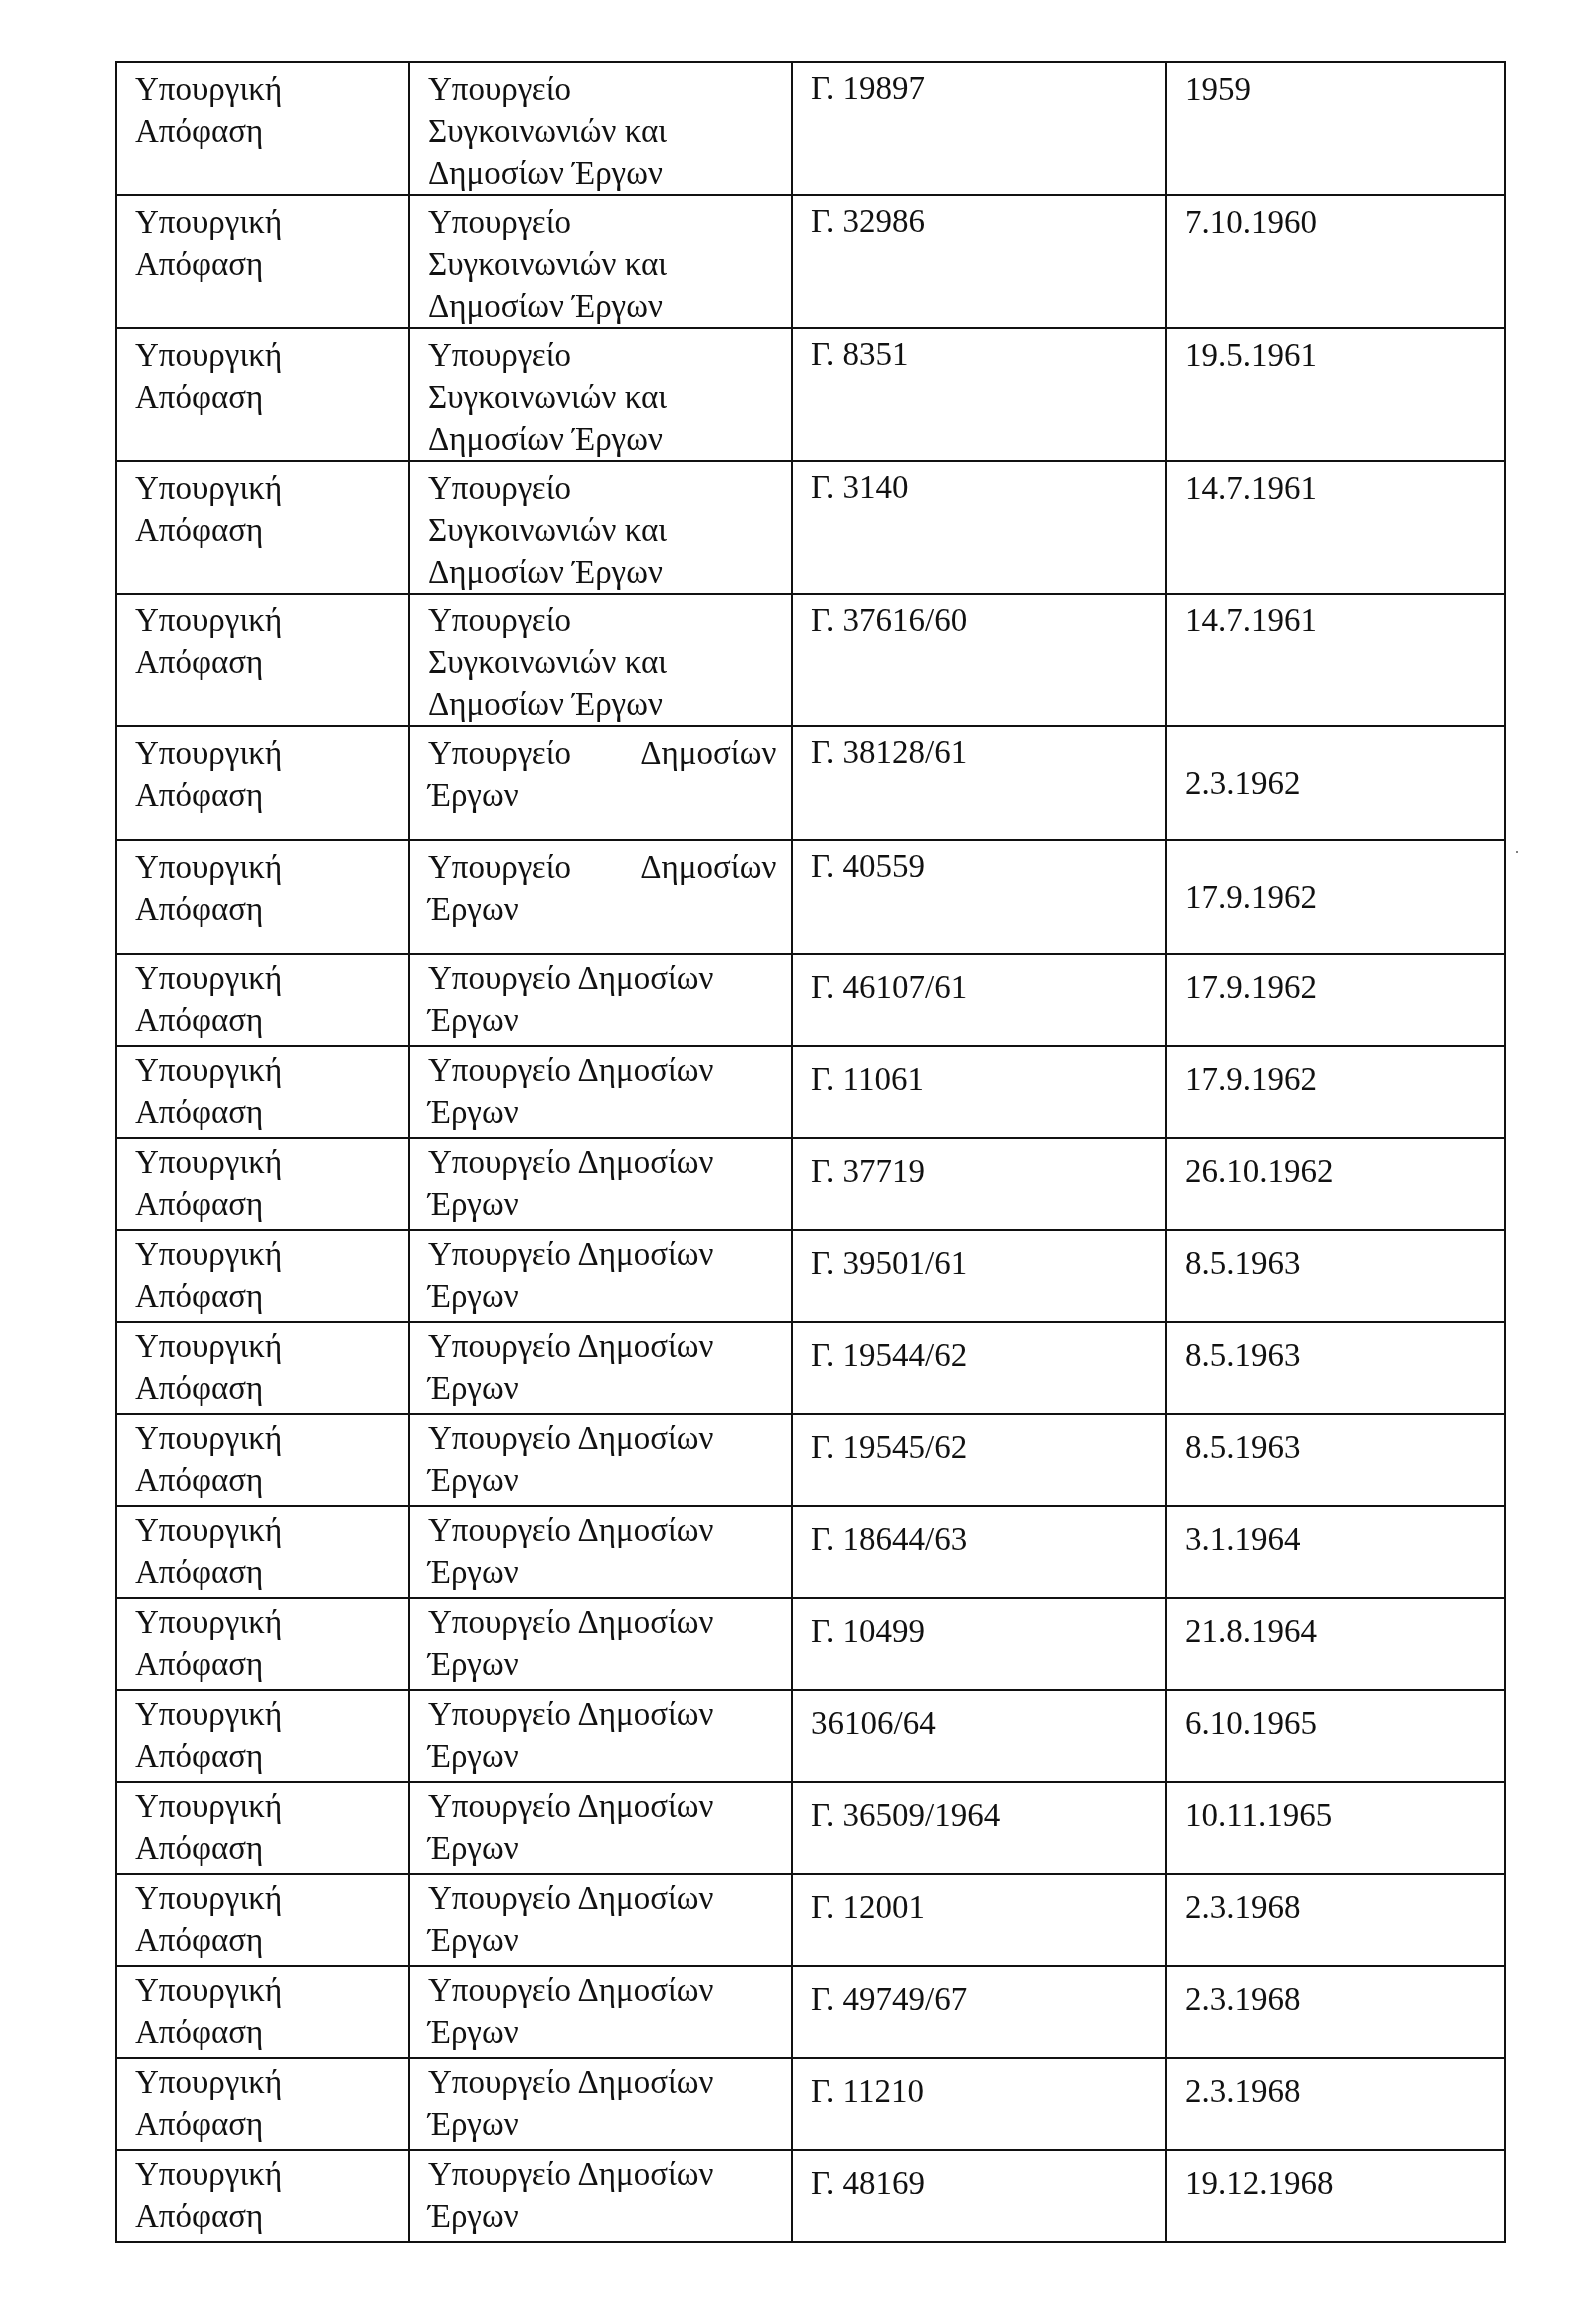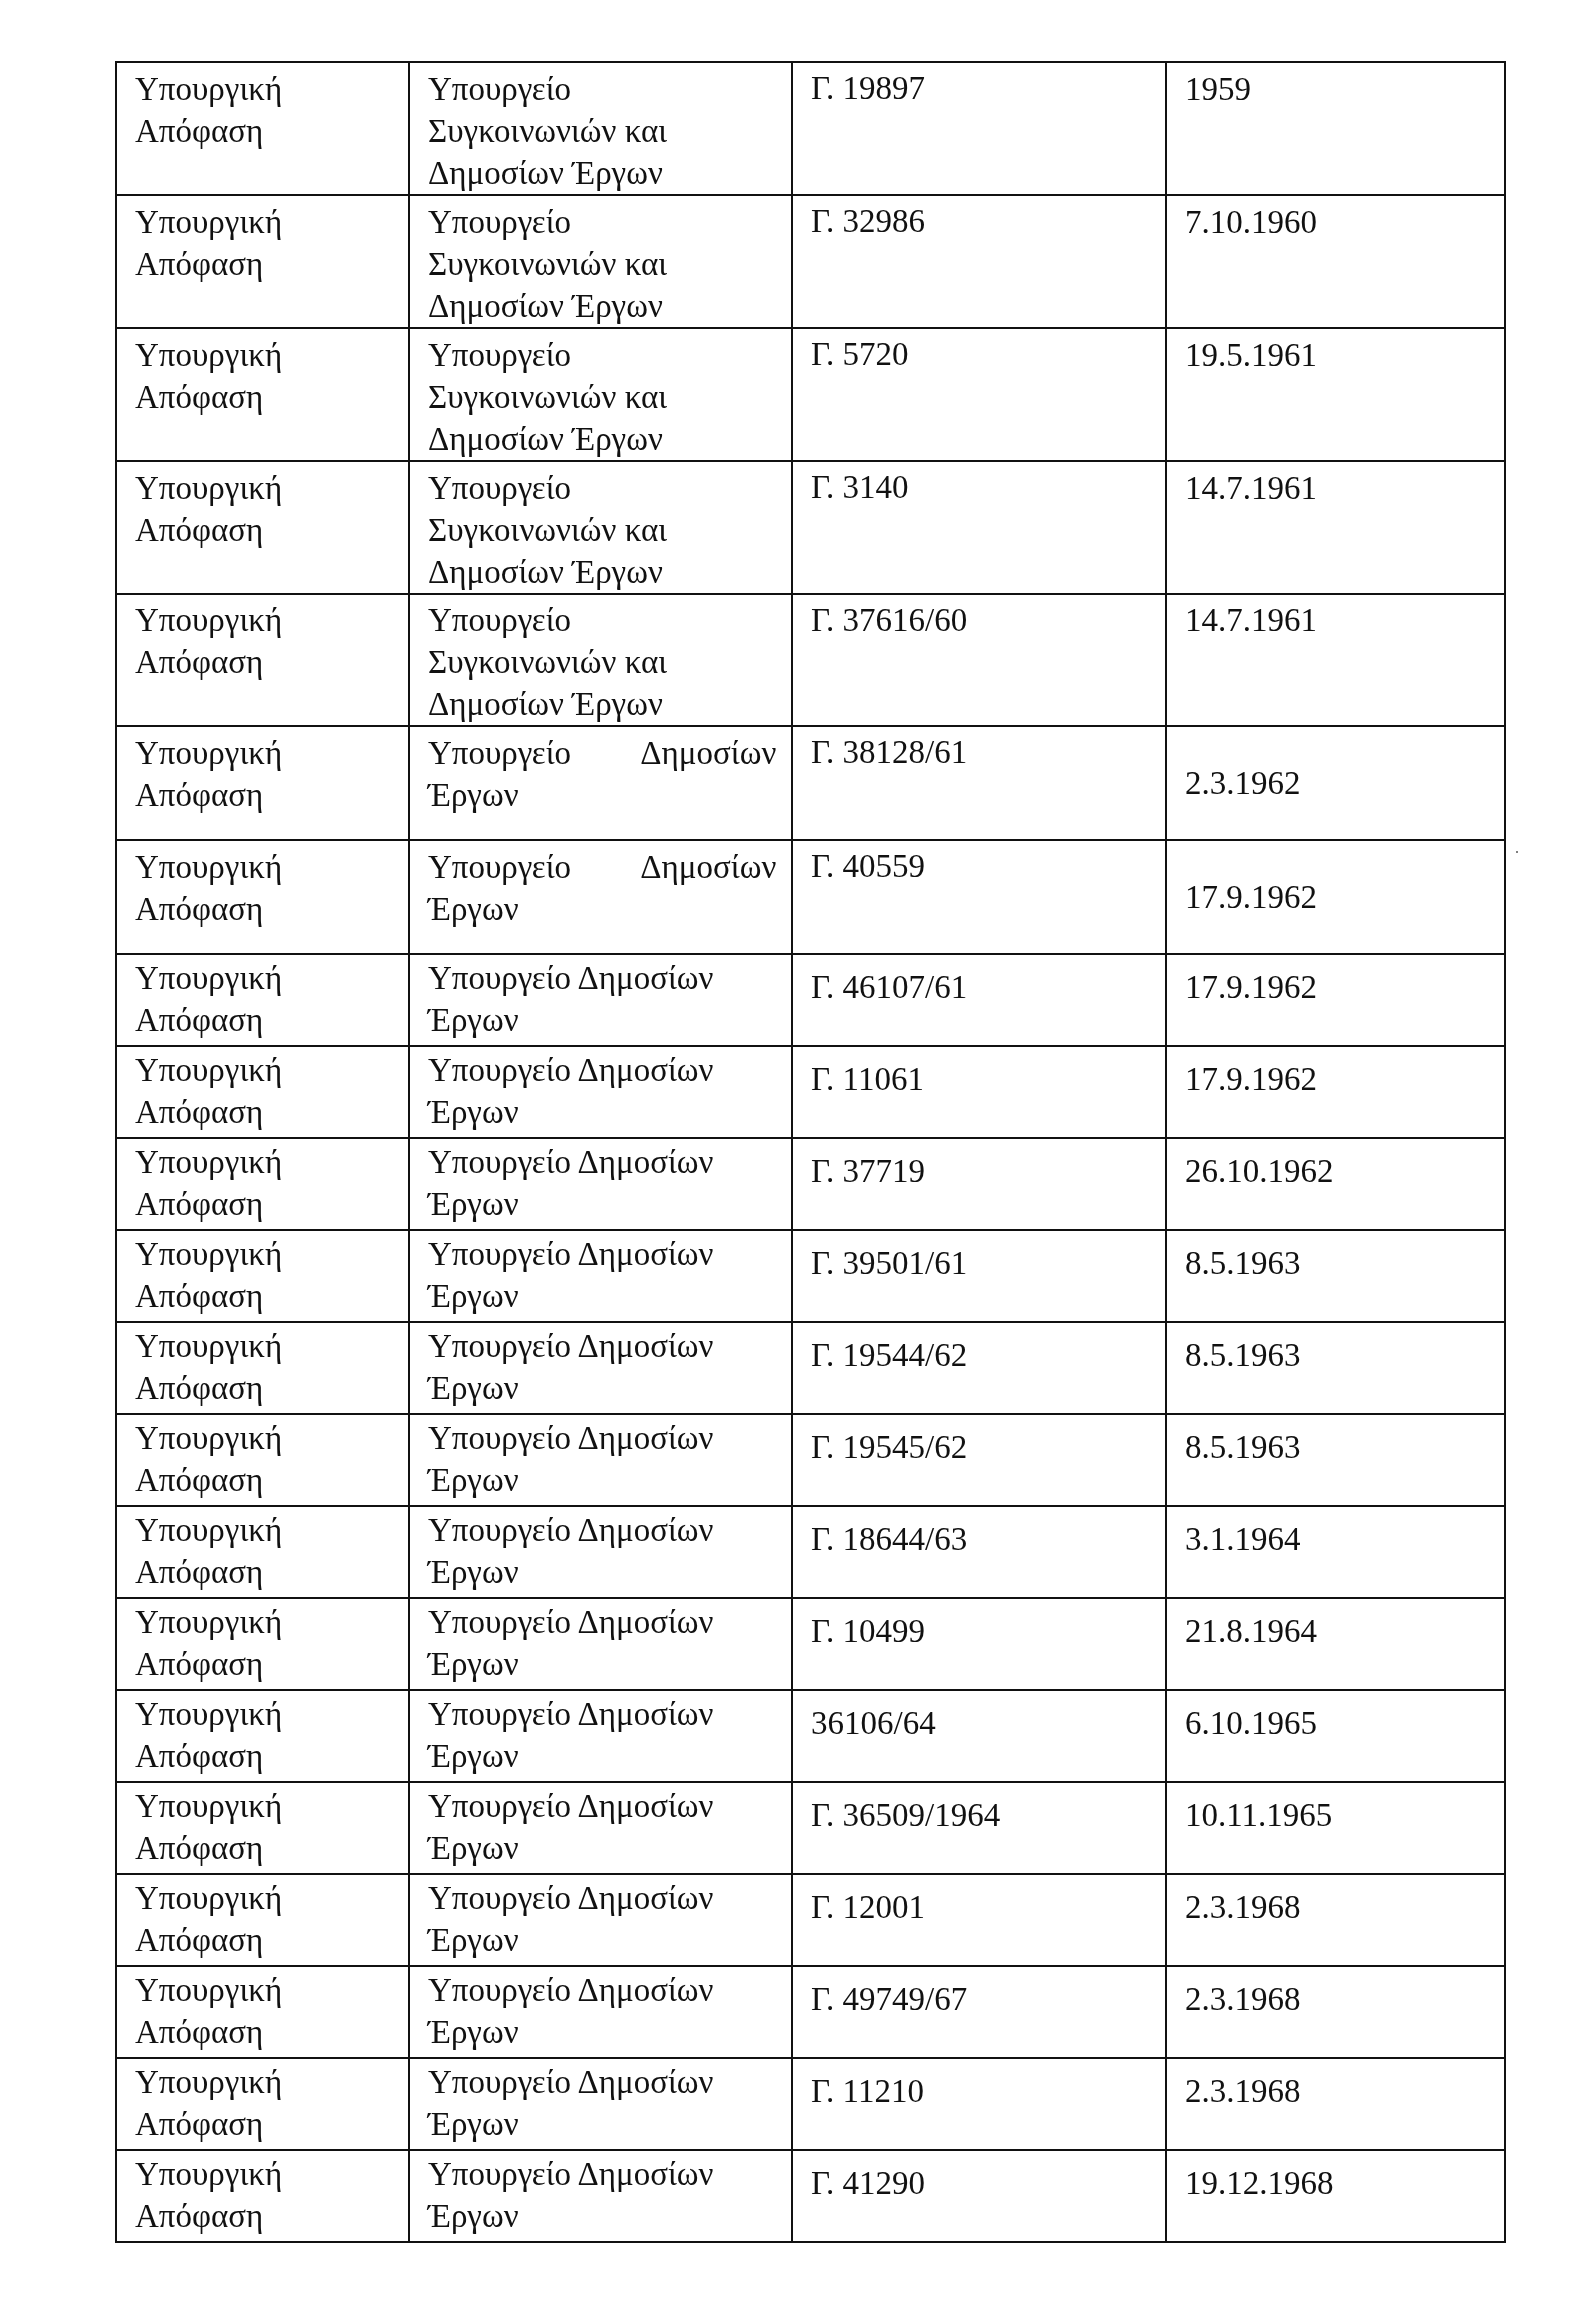--- a/index.html
+++ b/index.html
@@ -62,21 +62,21 @@
       <tr class="tall">
         <td>
           <span class="line">Υπουργική</span>
           <span class="line">Απόφαση</span>
         </td>
         <td>
           <span class="line">Υπουργείο</span>
           <span class="line">Συγκοινωνιών και</span>
           <span class="line">Δημοσίων Έργων</span>
         </td>
-        <td class="num"><span>Γ. 5720</span></td>
+        <td class="num"><span>Γ. 8351</span></td>
         <td class="date"><span>19.5.1961</span></td>
       </tr>
       <tr class="tall">
         <td>
           <span class="line">Υπουργική</span>
           <span class="line">Απόφαση</span>
         </td>
         <td>
           <span class="line">Υπουργείο</span>
           <span class="line">Συγκοινωνιών και</span>
@@ -280,19 +280,19 @@
       </tr>
       <tr class="short">
         <td>
           <span class="line">Υπουργική</span>
           <span class="line">Απόφαση</span>
         </td>
         <td>
           <span class="line">Υπουργείο Δημοσίων</span>
           <span class="line">Έργων</span>
         </td>
-        <td class="num"><span>Γ. 41290</span></td>
+        <td class="num"><span>Γ. 48169</span></td>
         <td class="date"><span>19.12.1968</span></td>
       </tr>
     </tbody>
 </table>
 <div class="dot"></div>
 
 
 </body></html>

